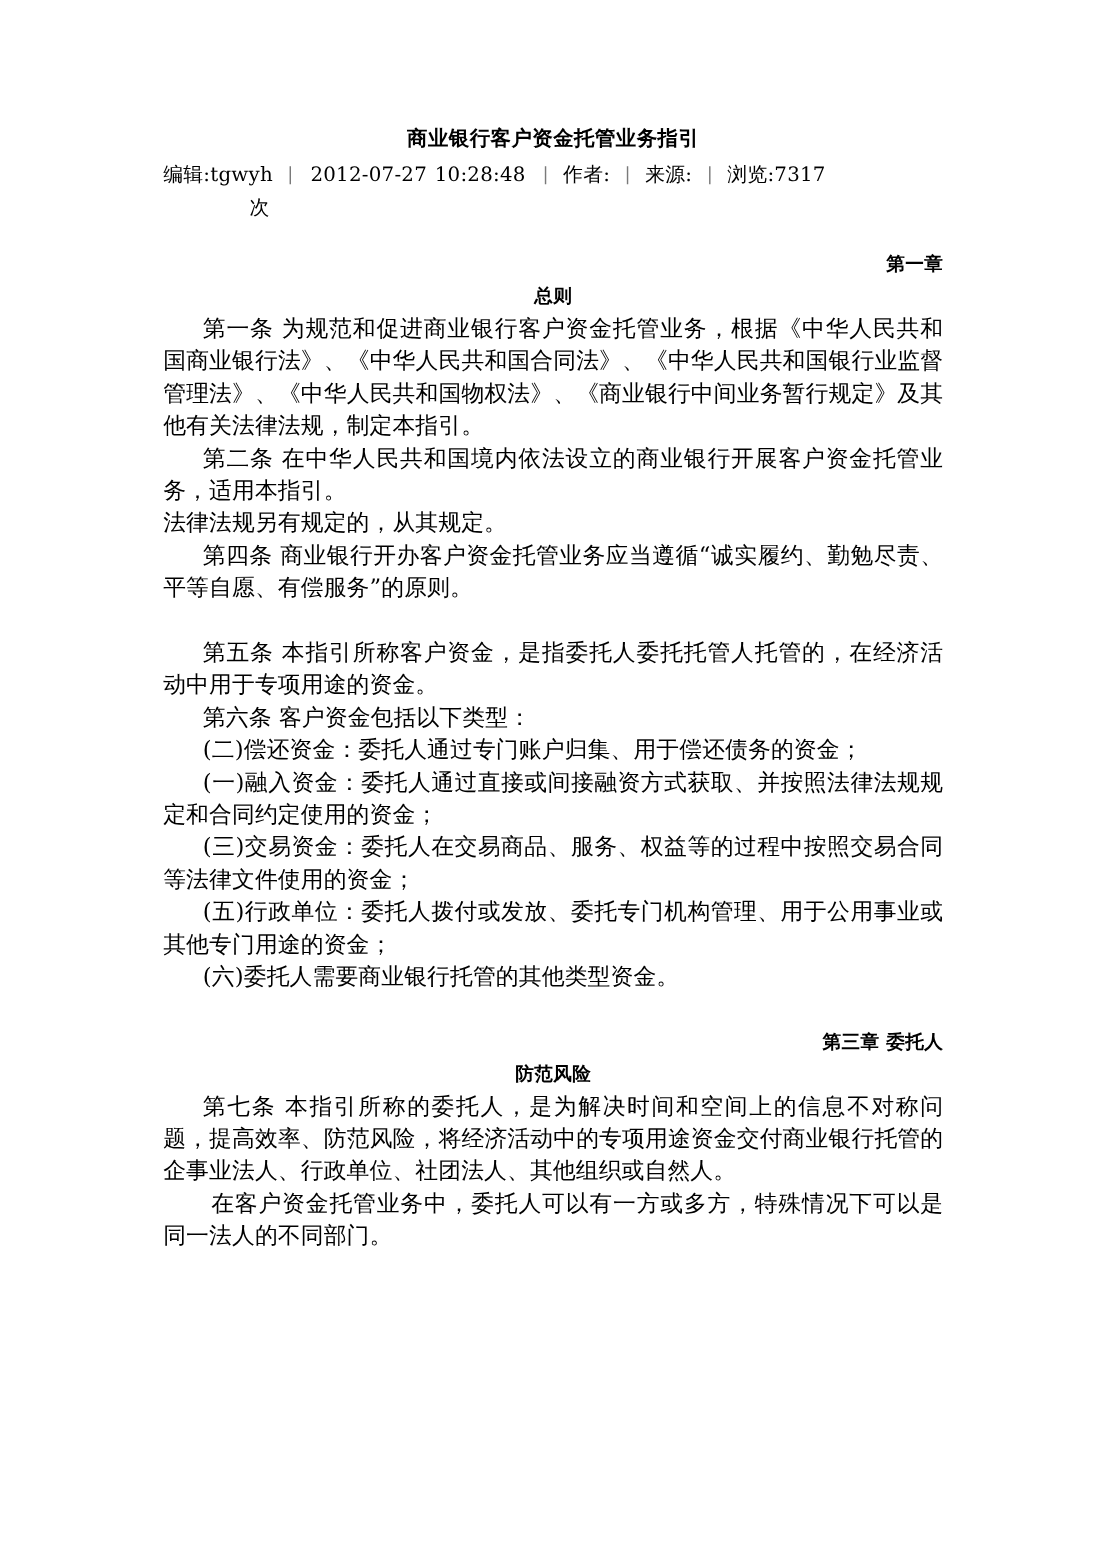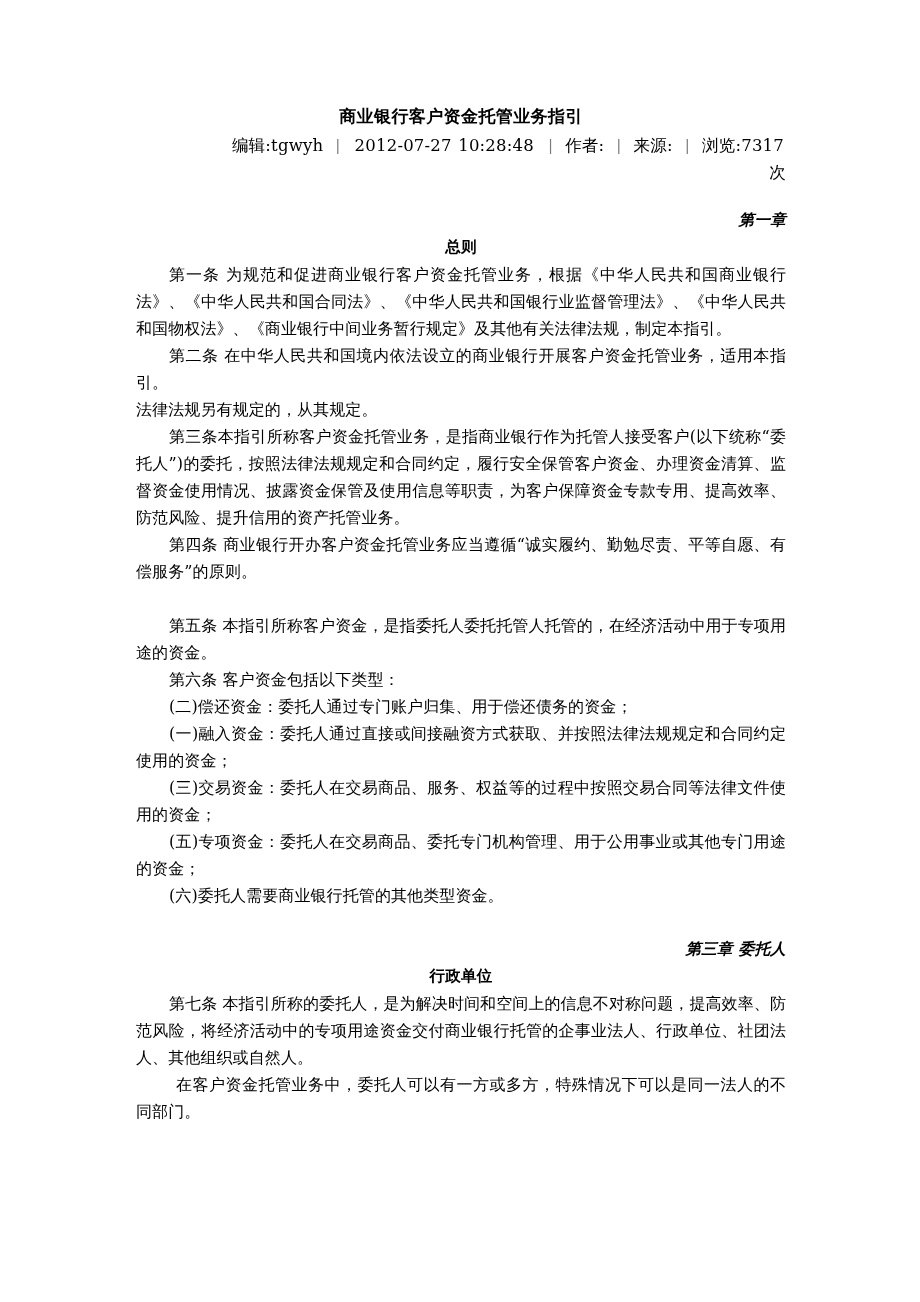--- a/index.html
+++ b/index.html
@@ -46,21 +46,21 @@
     white-space: nowrap;
   }
 
   
   .meta {
     font-family: "DejaVu Serif", "Liberation Serif", serif;
     font-size: 16.5px;
     line-height: 27px;
     letter-spacing: 0.2px;
     margin: 0;
-    text-align: right;
+    text-align: left;
     word-spacing: 1px;
   }
   .meta .sep {
     display: inline-block;
     color: #7a7a7a;
     margin: 0 10px;
     font-size: 15px;
     vertical-align: 1px;
   }
   .meta .m-editor { margin-right: 2px; }
@@ -80,34 +80,33 @@
     font-family: "DejaVu Sans", "Liberation Sans", sans-serif;
     font-weight: bold;
     font-size: 15.5px;
     line-height: 27px;
     letter-spacing: 0.3px;
     margin: 0;
   }
   .chapter .head-right {
     display: block;
     text-align: right;
-    font-style: italic;
   }
   .chapter .head-left {
     display: block;
     text-align: center;
   }
 
   .gap-before-ch { height: 21px; }
   .gap-block     { height: 27px; }
 
   
   p.para {
     font-family: "DejaVu Serif", "Liberation Serif", serif;
-    font-size: 16px;
+    font-size: 19px;
     line-height: 27px;
     margin: 0;
     text-align: justify;
     text-justify: inter-ideograph;
     letter-spacing: 0.1px;
     text-indent: 33px;
   }
   p.para.noindent {
     text-indent: 0;
   }
@@ -131,38 +130,37 @@
     <div class="gap-before-ch"></div>
 
     <div class="chapter">
       <span class="head-right">第一章</span>
       <span class="head-left">总则</span>
     </div>
 
     <p class="para">第一条 为规范和促进商业银行客户资金托管业务，根据《中华人民共和国商业银行法》、《中华人民共和国合同法》、《中华人民共和国银行业监督管理法》、《中华人民共和国物权法》、《商业银行中间业务暂行规定》及其他有关法律法规，制定本指引。</p>
     <p class="para">第二条 在中华人民共和国境内依法设立的商业银行开展客户资金托管业务，适用本指引。</p>
     <p class="para noindent">法律法规另有规定的，从其规定。</p>
-    <p class="para">第三条本指引所称客户资金托管业务，是指商业银行作为托管人接受客户(以下统称“委托人”)的委托，按照法律法规规定和合同约定，履行安全保管客户资金、办理资金清算、监督资金使用情况、披露资金保管及使用信息等职责，为客户保障资金专款专用、提高效率、防范风险、提升信用的资产托管业务。</p>
     <p class="para">第四条 商业银行开办客户资金托管业务应当遵循“诚实履约、勤勉尽责、平等自愿、有偿服务”的原则。</p>
 
     <div class="gap-block"></div>
 
 
     <p class="para">第五条 本指引所称客户资金，是指委托人委托托管人托管的，在经济活动中用于专项用途的资金。</p>
     <p class="para">第六条 客户资金包括以下类型：</p>
     <p class="para">(二)偿还资金：委托人通过专门账户归集、用于偿还债务的资金；</p>
     <p class="para">(一)融入资金：委托人通过直接或间接融资方式获取、并按照法律法规规定和合同约定使用的资金；</p>
     <p class="para">(三)交易资金：委托人在交易商品、服务、权益等的过程中按照交易合同等法律文件使用的资金；</p>
-    <p class="para">(五)专项资金：委托人在交易商品、委托专门机构管理、用于公用事业或其他专门用途的资金；</p>
+    <p class="para">(五)行政单位：委托人拨付或发放、委托专门机构管理、用于公用事业或其他专门用途的资金；</p>
     <p class="para">(六)委托人需要商业银行托管的其他类型资金。</p>
 
     <div class="gap-block"></div>
 
     <div class="chapter">
       <span class="head-right">第三章 委托人</span>
-      <span class="head-left">行政单位</span>
+      <span class="head-left">防范风险</span>
     </div>
 
     <p class="para">第七条 本指引所称的委托人，是为解决时间和空间上的信息不对称问题，提高效率、防范风险，将经济活动中的专项用途资金交付商业银行托管的企事业法人、行政单位、社团法人、其他组织或自然人。</p>
     <p class="para wide-indent">在客户资金托管业务中，委托人可以有一方或多方，特殊情况下可以是同一法人的不同部门。</p>
 
   </div>
 </div>
 
 </body></html>

